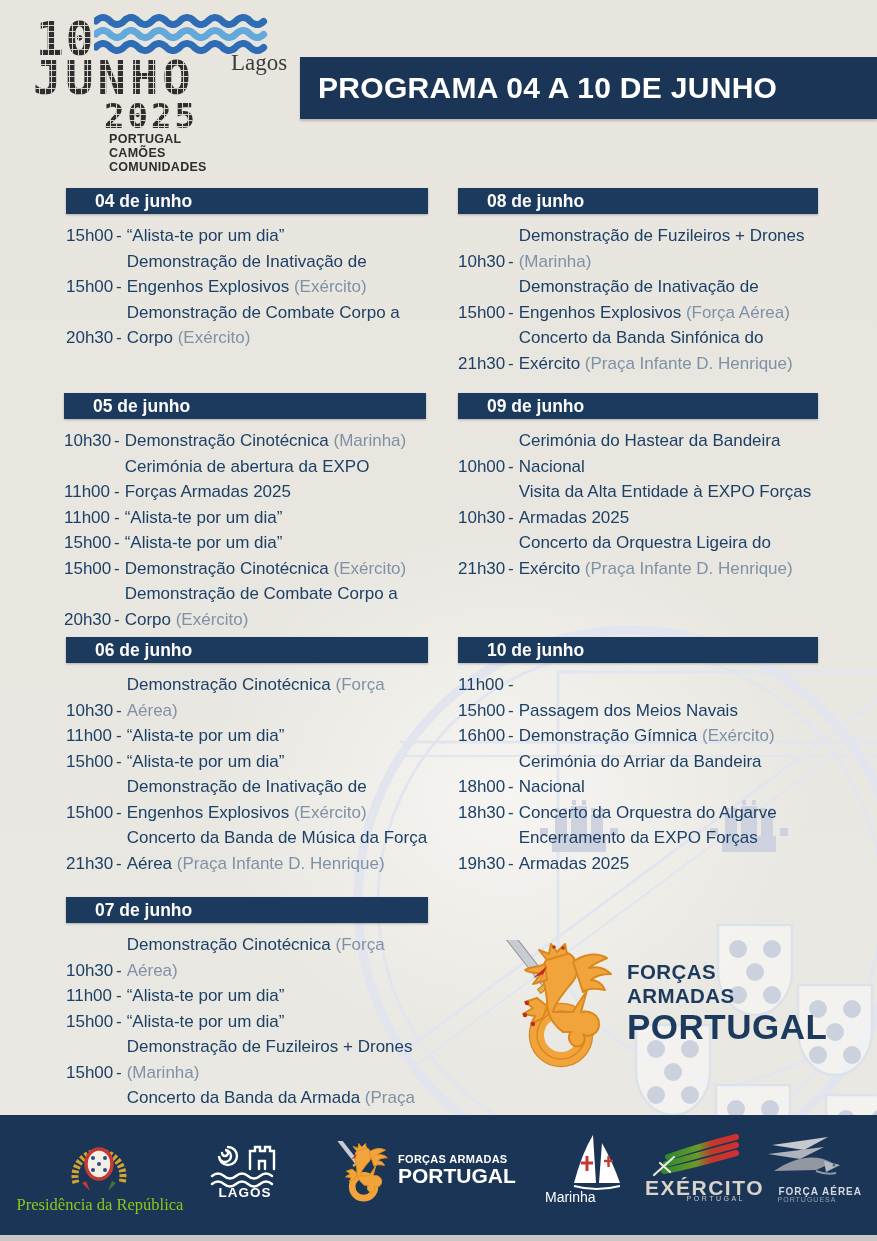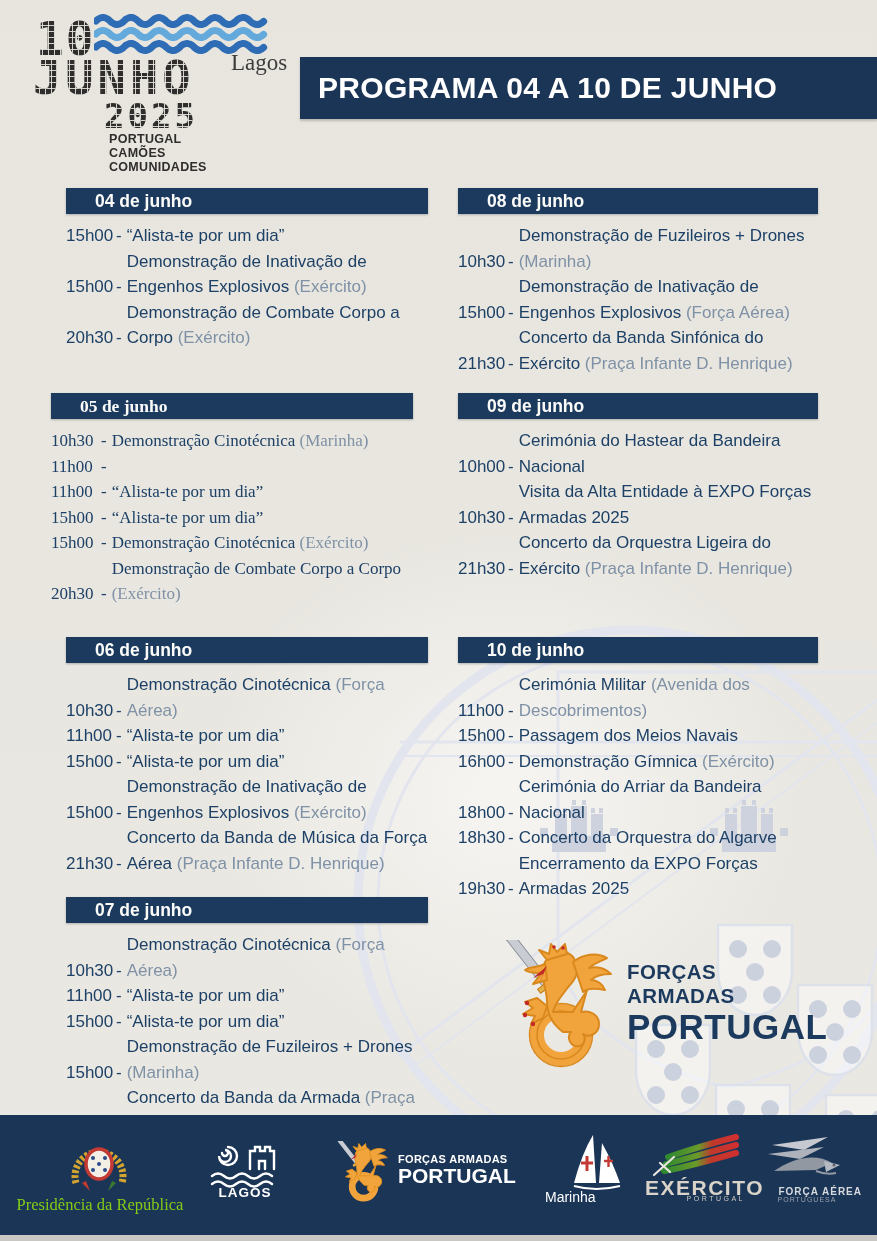--- a/index.html
+++ b/index.html
@@ -36,21 +36,21 @@
   .title-bar{
     position:absolute;left:300px;top:57px;width:577px;height:62px;z-index:2;
     background:#1b3556;color:#fff;font-size:30px;font-weight:bold;letter-spacing:.3px;
     line-height:62px;padding-left:18px;box-sizing:border-box;
     box-shadow:0 2px 2px rgba(80,80,80,.3);
   }
   
   #sections-layer{position:absolute;left:0;top:0;width:877px;height:1241px;z-index:1;padding-left:32px;}
   .sec{position:absolute;}
   #sec-04{left:66px;top:188px;width:362px;}
-  #sec-05{left:51px;top:393px;width:362px;font-family:Liberation Serif, serif;}
+  #sec-05{left:64px;top:393px;width:362px;}
   #sec-06{left:66px;top:637px;width:362px;}
   #sec-07{left:66px;top:897px;width:362px;}
   #sec-08{left:458px;top:188px;width:360px;}
   #sec-09{left:458px;top:393px;width:360px;}
   #sec-10{left:458px;top:637px;width:360px;}
   .sec-title{
     height:26px;line-height:26px;padding-left:29px;box-sizing:border-box;
     background:#1b3a5e;color:#fbfbf9;font-size:17.5px;font-weight:700;
     box-shadow:0 1px 2px rgba(70,70,70,.35);
   }
@@ -235,20 +235,21 @@
         <div class="sec-title">05 de junho</div>
         <div class="events">
           <div class="event">
             <span class="time">10h30</span>
             <span class="dash">-</span>
             <div class="desc"><span>Demonstração Cinotécnica </span><span class="muted">(Marinha)</span></div>
           </div>
           <div class="event">
             <span class="time">11h00</span>
             <span class="dash">-</span>
+            <div class="desc"><span>Cerimónia de abertura da EXPO Forças Armadas 2025</span></div>
           </div>
           <div class="event">
             <span class="time">11h00</span>
             <span class="dash">-</span>
             <div class="desc"><span>“Alista-te por um dia”</span></div>
           </div>
           <div class="event">
             <span class="time">15h00</span>
             <span class="dash">-</span>
             <div class="desc"><span>“Alista-te por um dia”</span></div>
@@ -364,21 +365,20 @@
             <div class="desc"><span>Concerto da Orquestra Ligeira do Exército </span><span class="muted">(Praça Infante D. Henrique)</span></div>
           </div>
         </div>
       </section>
       <section id="sec-10" class="sec">
         <div class="sec-title">10 de junho</div>
         <div class="events">
           <div class="event">
             <span class="time">11h00</span>
             <span class="dash">-</span>
-            <div class="desc"><span>Cerimónia Militar </span><span class="muted">(Avenida dos Descobrimentos)</span></div>
           </div>
           <div class="event">
             <span class="time">15h00</span>
             <span class="dash">-</span>
             <div class="desc"><span>Passagem dos Meios Navais</span></div>
           </div>
           <div class="event">
             <span class="time">16h00</span>
             <span class="dash">-</span>
             <div class="desc"><span>Demonstração Gímnica </span><span class="muted">(Exército)</span></div>

